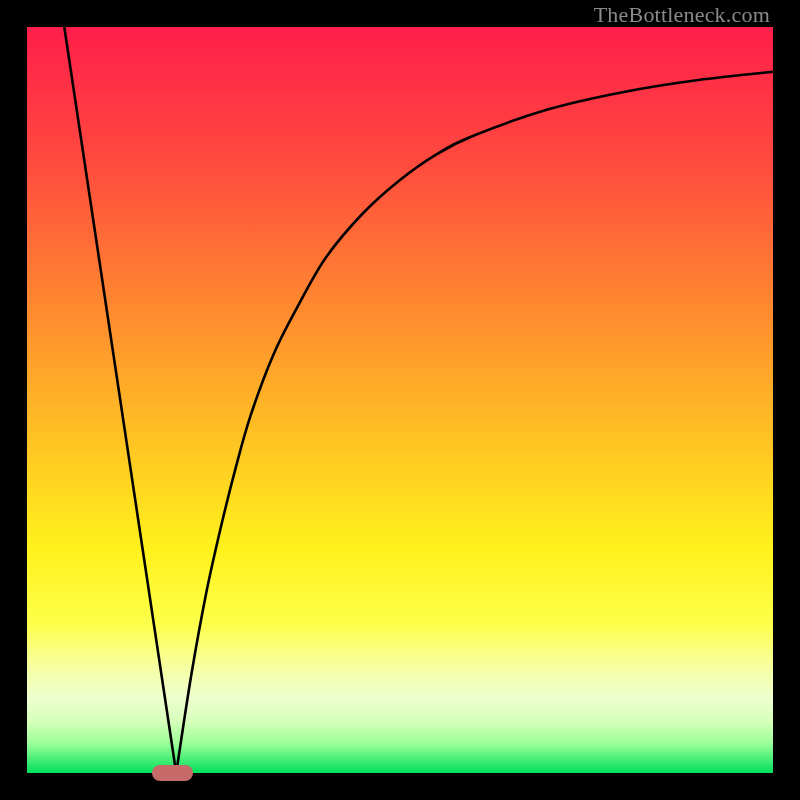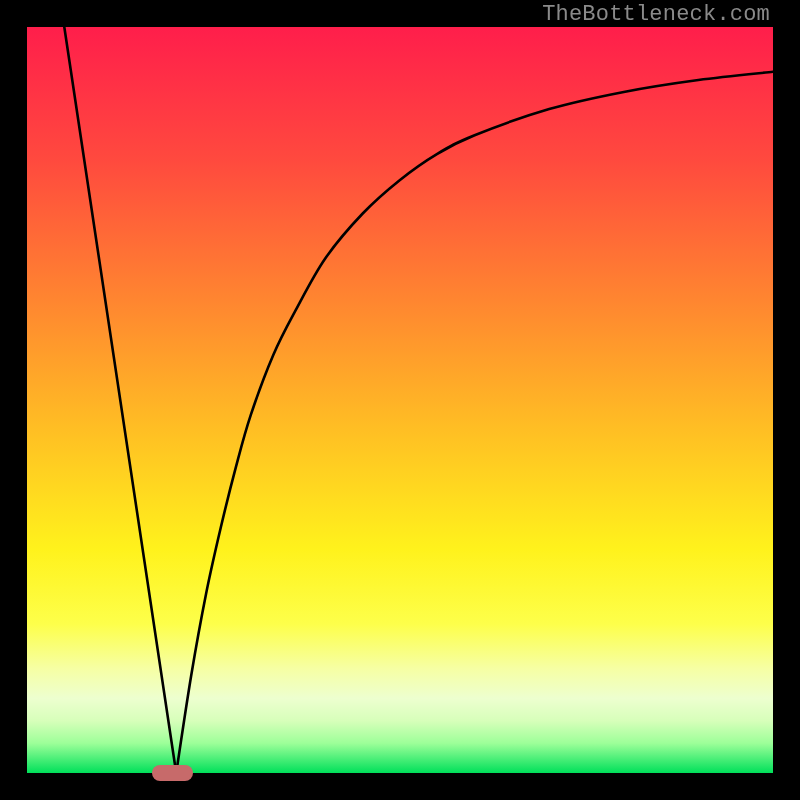--- a/index.html
+++ b/index.html
@@ -26,21 +26,21 @@
     height: 746px;
   }
   .gradient {
     position: absolute;
     inset: 0;
   }
   .watermark {
     position: absolute;
     top: 2px;
     right: 30px;
-    font-family: Liberation Mono, monospace;
+    font-family: Liberation Serif, serif;
     font-size: 22px;
     color: #8a8a8a;
     letter-spacing: 0.2px;
   }
   svg.curves {
     position: absolute;
     inset: 0;
   }
   .marker {
     position: absolute;

